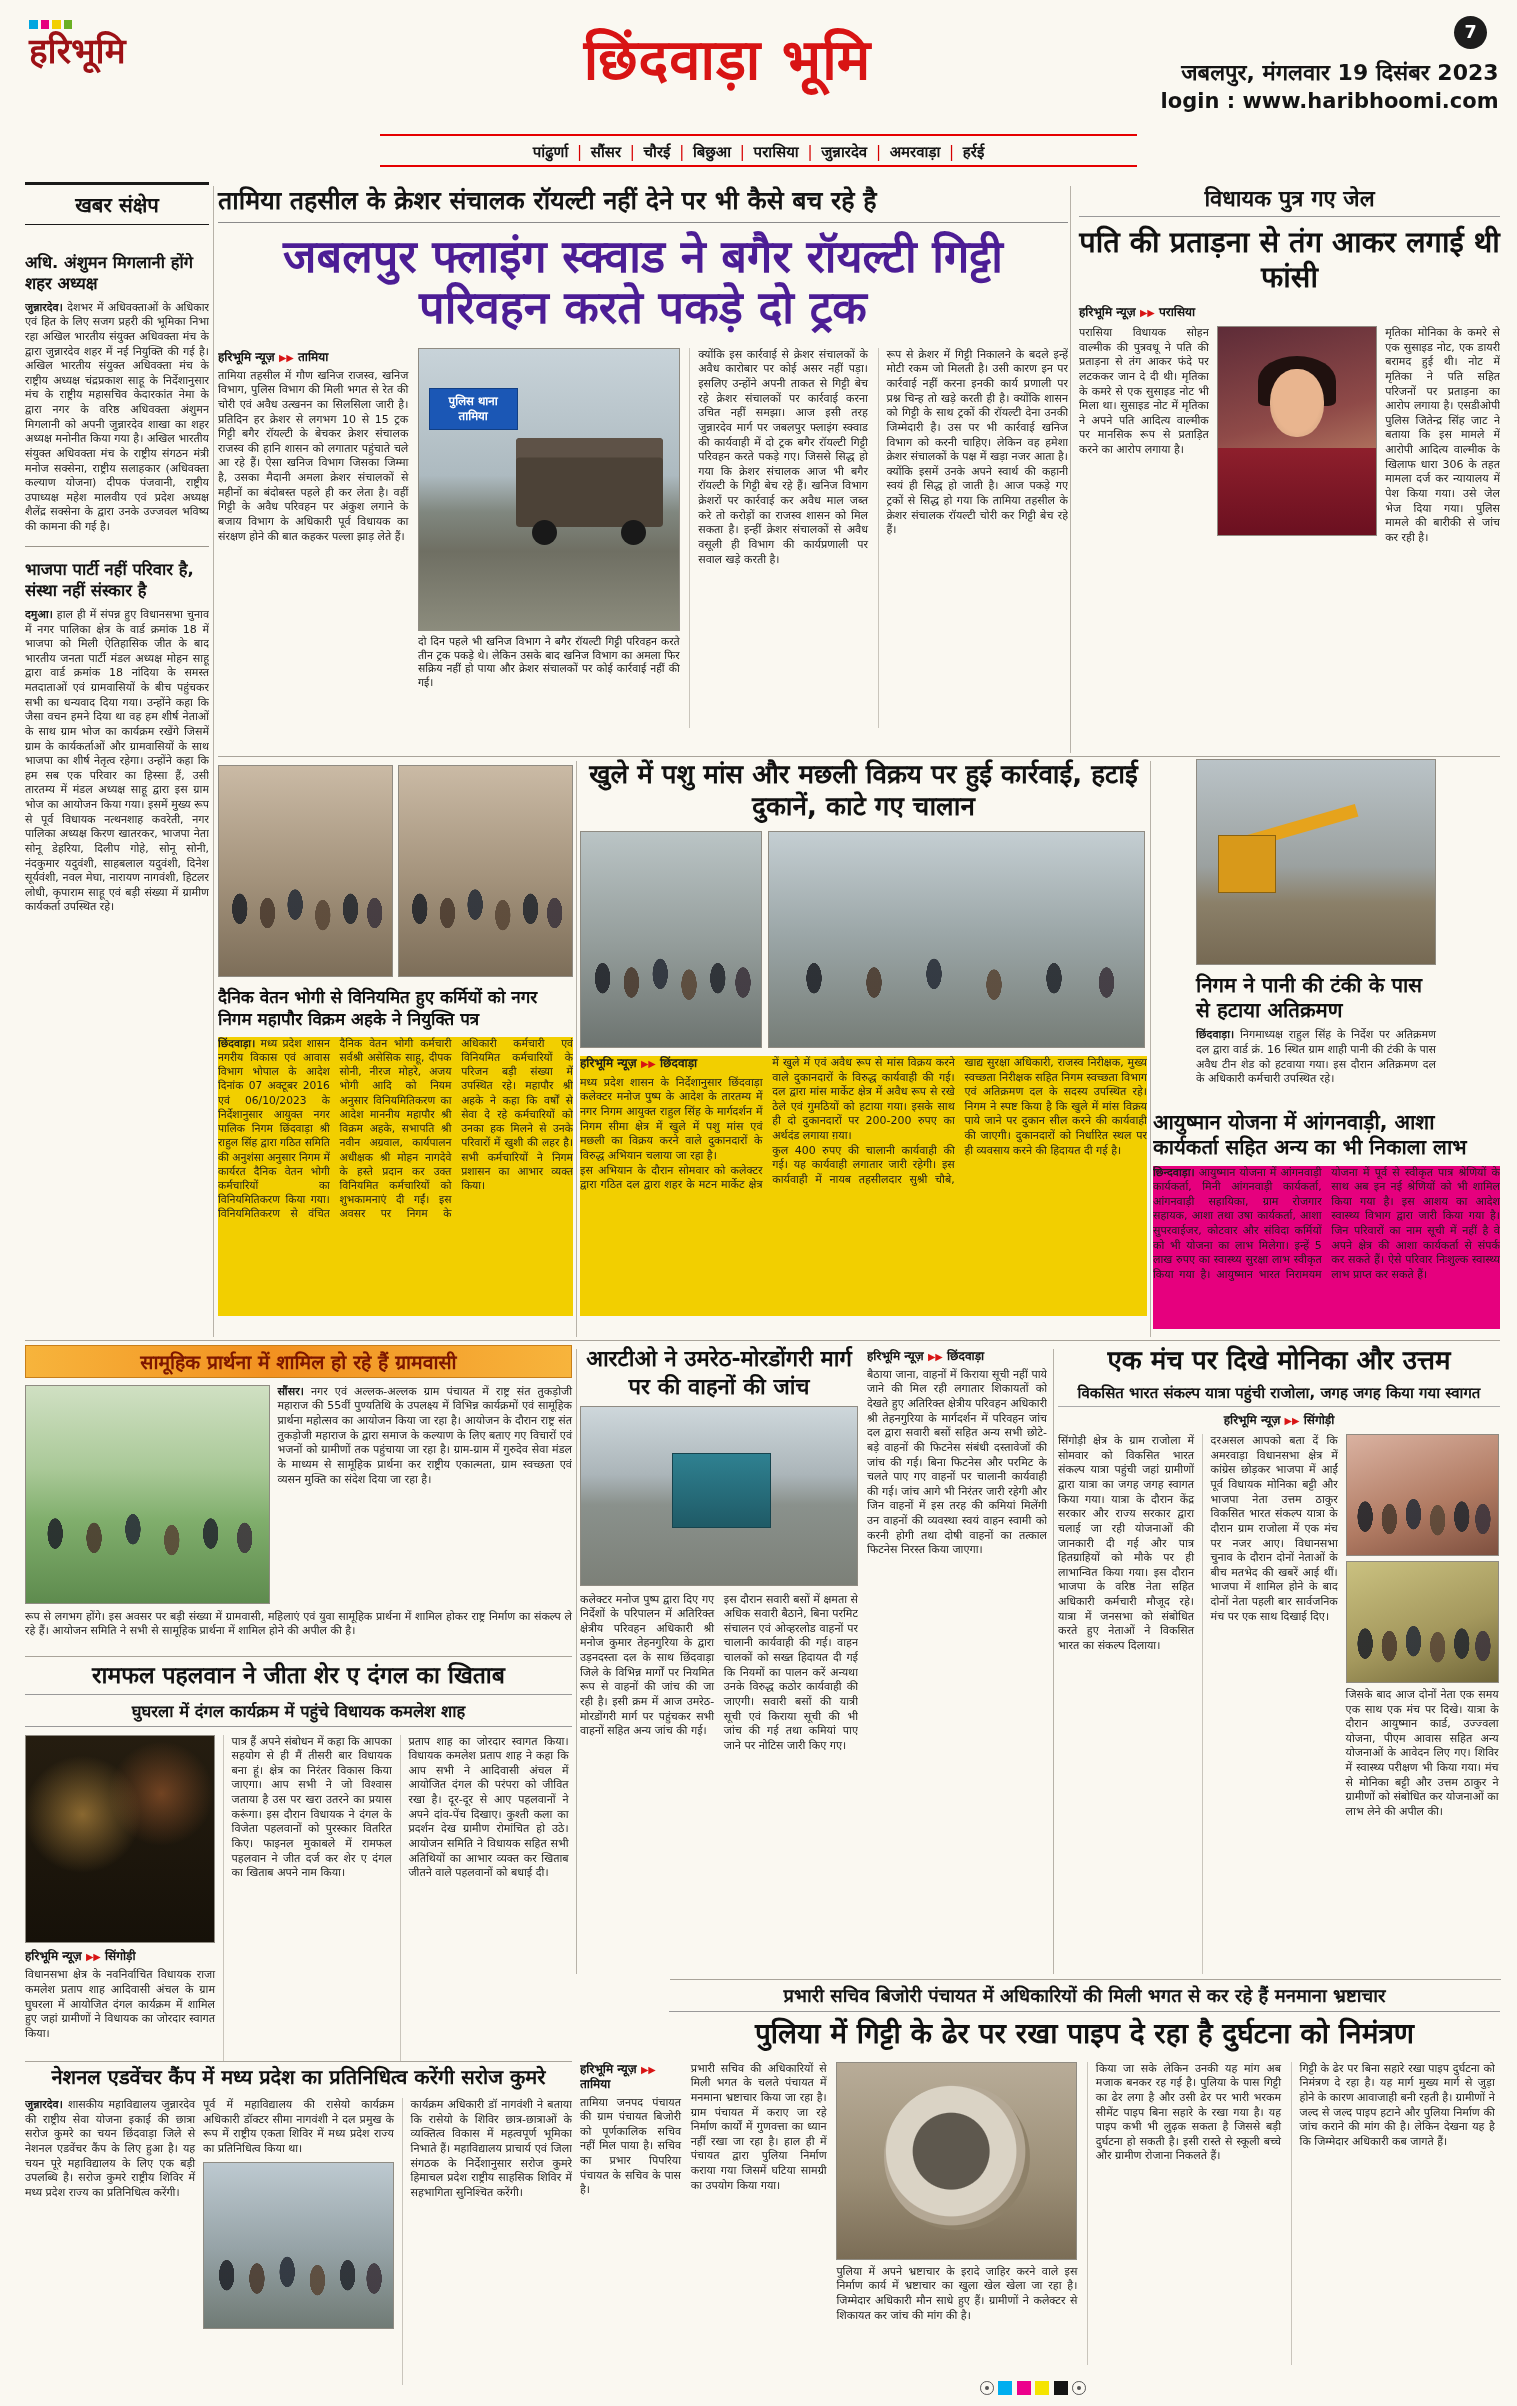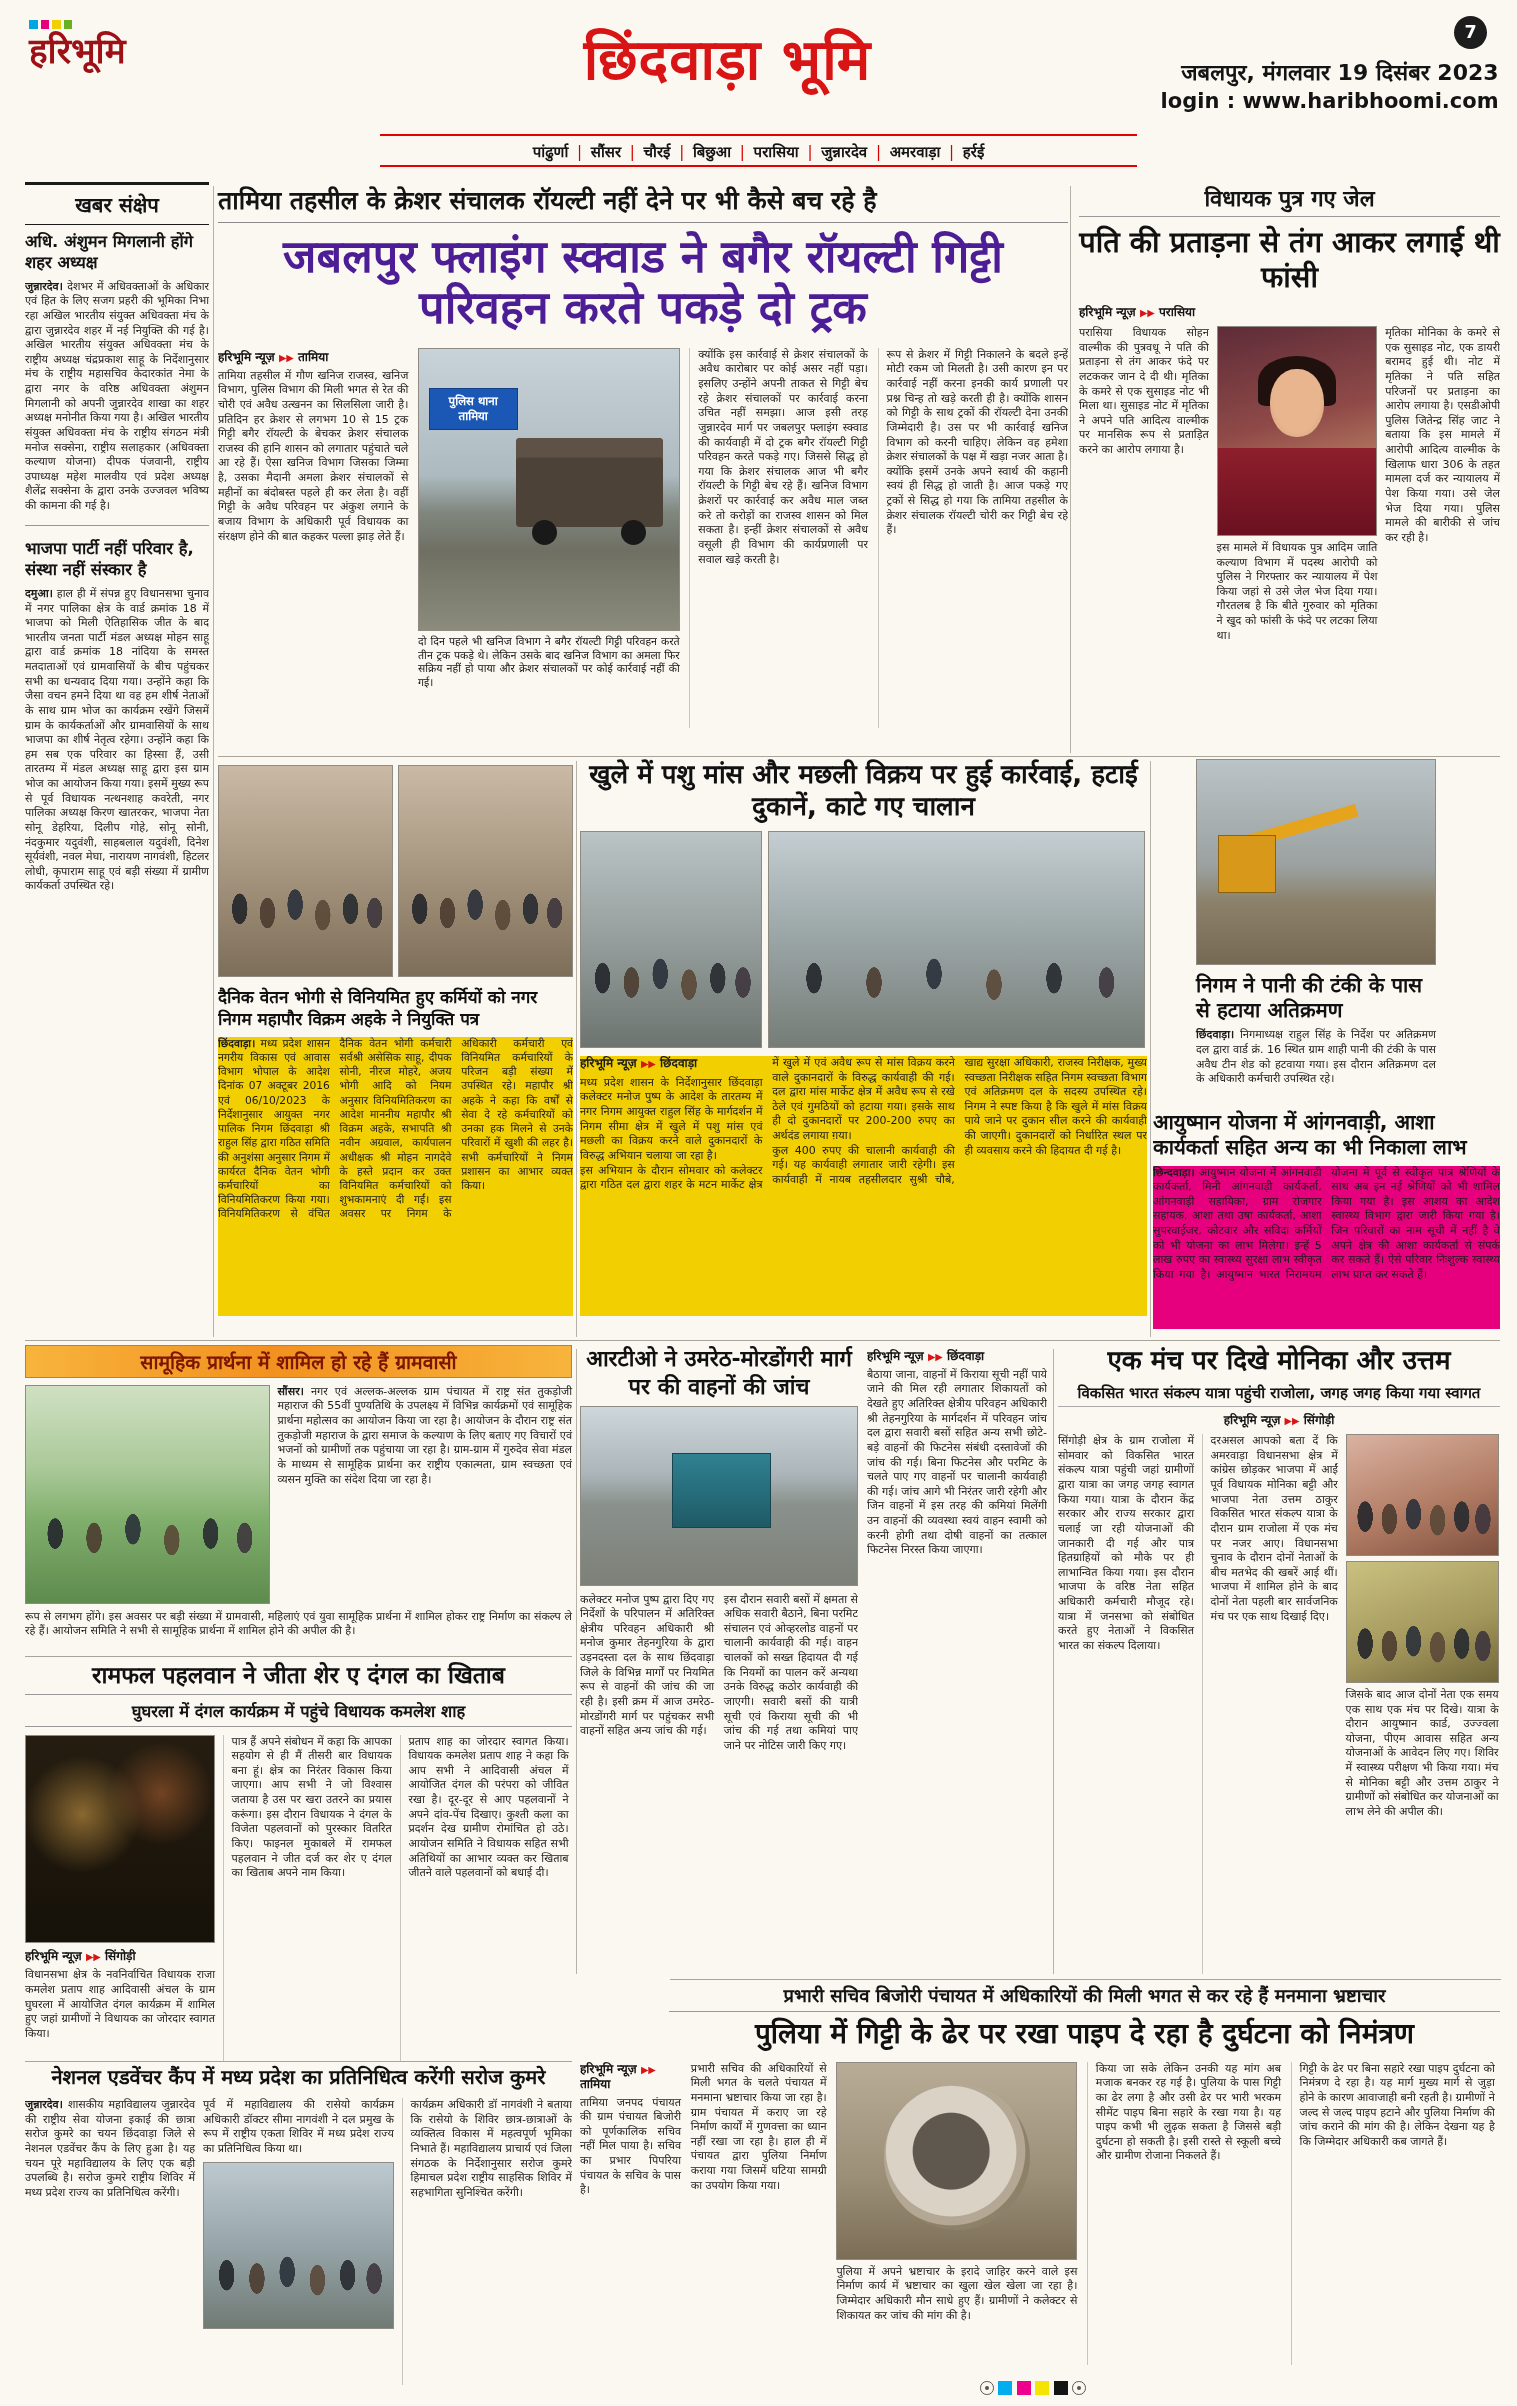--- a/index.html
+++ b/index.html
@@ -82,21 +82,21 @@
                    radial-gradient(circle at 72% 28%, rgba(224,124,62,.42), transparent 26%),
                    linear-gradient(#251d10,#161109); }
   .ph-group { background:linear-gradient(#bdc9d0,#96a3a7 52%,#707b75); }
   .ph-pipe { background:linear-gradient(180deg,#b8ac98,#9c8f77 58%,#7b6d56); }
   .ph-pipe .ring { position:absolute; left:50%; top:48%; width:146px; height:146px; margin:-73px 0 0 -73px; border-radius:50%;
                    background:radial-gradient(circle at 46% 46%, #5e584e 0 34%, #dad3c5 35% 58%, #b4a895 59% 66%, #8e8169 67% 100%); }
 
   
   .briefs { left:25px; top:182px; width:184px; height:1155px; overflow:hidden; }
   .briefs-title { font-size:20.4px; font-weight:800; text-align:center; padding:4.9px 0 5.8px;
-                  border-top:3.9px solid #1a1a1a; border-bottom:1.9px solid #1a1a1a; margin-bottom:6px; }
+                  border-top:3.9px solid #1a1a1a; border-bottom:1.9px solid #1a1a1a; margin-bottom:27px; }
   .brief-head { font-size:16.5px; font-weight:800; line-height:1.28; margin-bottom:6.8px; }
   .brief-sep { border-top:1px solid #9a958b; margin:11.6px 0; }
 
   .lead { left:218px; top:182px; width:850px; }
   .lead-body { margin-top:13.6px; display:flex; gap:9.7px; height:380px; overflow:hidden; }
   .w198{width:192px;} .w272{width:264px;} .w186{width:180px;}
 
   .jail { left:1079px; top:182px; width:421px; }
   .jail .headline-b { font-size:29px; margin-top:7.8px; }
   .jail-body { display:flex; gap:7.8px; margin-top:5.8px; height:413px; overflow:hidden; }
@@ -248,21 +248,20 @@
     <div class="jail-body">
       <div class="jw1">
           <p class="body-text">परासिया विधायक सोहन वाल्मीक की पुत्रवधू ने पति की प्रताड़ना से तंग आकर फंदे पर लटककर जान दे दी थी। मृतिका के कमरे से एक सुसाइड नोट भी मिला था। सुसाइड नोट में मृतिका ने अपने पति आदित्य वाल्मीक पर मानसिक रूप से प्रताड़ित करने का आरोप लगाया है।</p>
         </div>
       <div class="jw2">
         <div class="ph ph-woman" style="height:210px">
           <div class="hair"></div>
           <div class="face"></div>
           <div class="dress"></div>
         </div>
-        <p class="body-text" style="margin-top:4.9px">इस मामले में विधायक पुत्र आदिम जाति कल्याण विभाग में पदस्थ आरोपी को पुलिस ने गिरफ्तार कर न्यायालय में पेश किया जहां से उसे जेल भेज दिया गया। गौरतलब है कि बीते गुरुवार को मृतिका ने खुद को फांसी के फंदे पर लटका लिया था।</p>
       </div>
       <div class="jw3">
           <p class="body-text">मृतिका मोनिका के कमरे से एक सुसाइड नोट, एक डायरी बरामद हुई थी। नोट में मृतिका ने पति सहित परिजनों पर प्रताड़ना का आरोप लगाया है। एसडीओपी पुलिस जितेन्द्र सिंह जाट ने बताया कि इस मामले में आरोपी आदित्य वाल्मीक के खिलाफ धारा 306 के तहत मामला दर्ज कर न्यायालय में पेश किया गया। उसे जेल भेज दिया गया। पुलिस मामले की बारीकी से जांच कर रही है।</p>
         </div>
     </div>
   </section>
 
   <section class="abs appoint">
     <div class="phrow">
       <div class="ph ph-crowd-warm people" style="width:175px;height:212px"></div>

